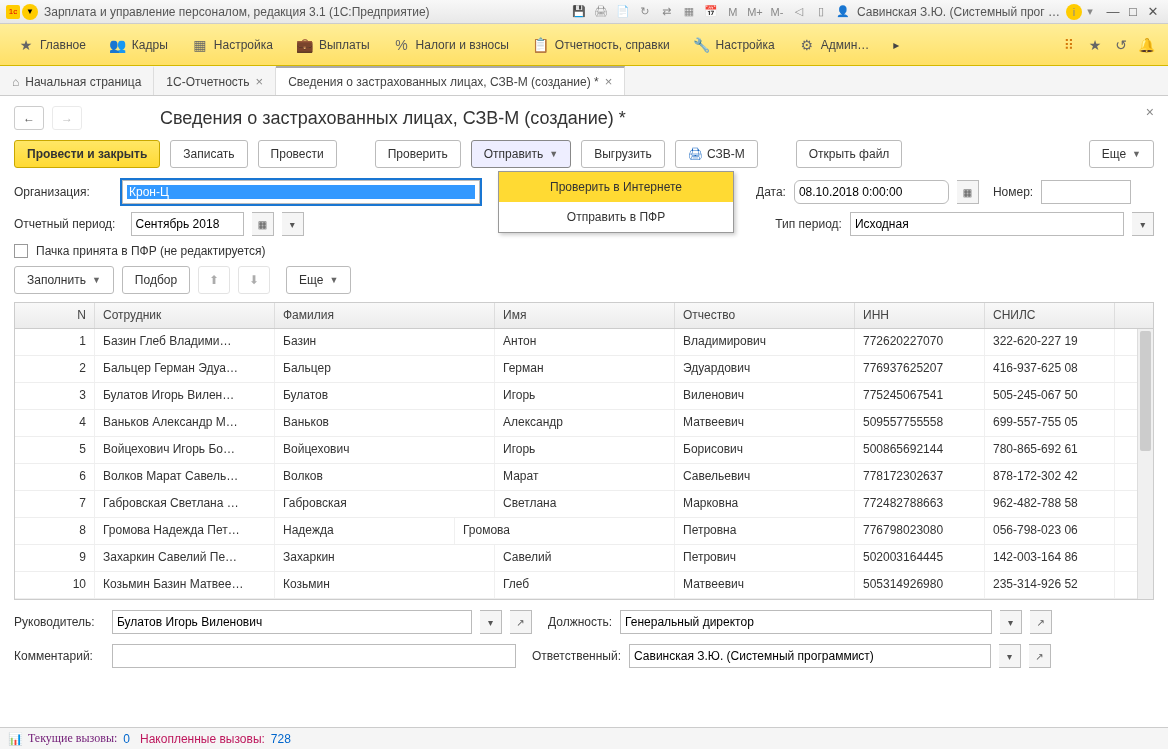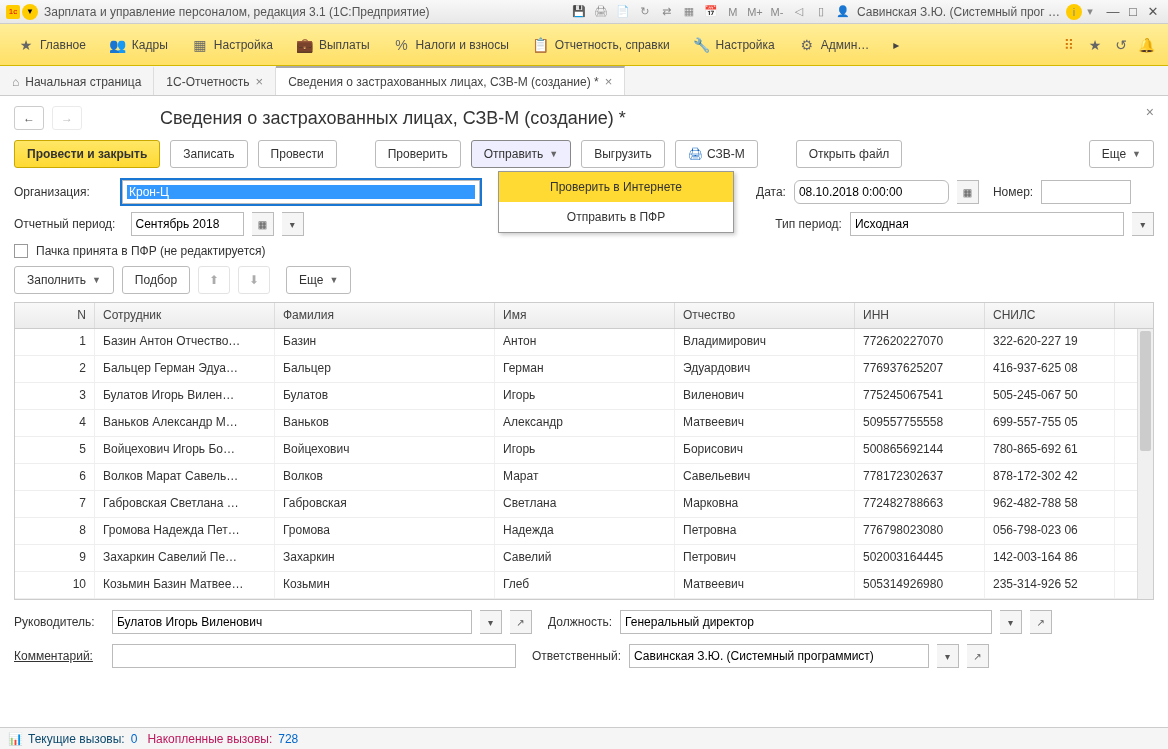--- a/index.html
+++ b/index.html
@@ -269,21 +269,21 @@
       <div class="th c-emp">Сотрудник</div>
       <div class="th c-fam">Фамилия</div>
       <div class="th c-name">Имя</div>
       <div class="th c-pat">Отчество</div>
       <div class="th c-inn">ИНН</div>
       <div class="th c-snils">СНИЛС</div>
     </div>
     <div class="tbody" id="tbody">
         <div class="tr">
           <div class="td c-n">1</div>
-          <div class="td c-emp">Базин Антон Отчество…</div>
+          <div class="td c-emp">Базин Глеб Владими…</div>
           <div class="td c-fam">Базин</div>
           <div class="td c-name">Антон</div>
           <div class="td c-pat">Владимирович</div>
           <div class="td c-inn">772620227070</div>
           <div class="td c-snils">322-620-227 19</div>
         </div>
         <div class="tr">
           <div class="td c-n">2</div>
           <div class="td c-emp">Бальцер Герман Эдуа…</div>
           <div class="td c-fam">Бальцер</div>
@@ -333,22 +333,22 @@
           <div class="td c-emp">Габровская Светлана …</div>
           <div class="td c-fam">Габровская</div>
           <div class="td c-name">Светлана</div>
           <div class="td c-pat">Марковна</div>
           <div class="td c-inn">772482788663</div>
           <div class="td c-snils">962-482-788 58</div>
         </div>
         <div class="tr">
           <div class="td c-n">8</div>
           <div class="td c-emp">Громова Надежда Пет…</div>
+          <div class="td c-name">Надежда</div>
           <div class="td c-fam">Громова</div>
-          <div class="td c-name">Надежда</div>
           <div class="td c-pat">Петровна</div>
           <div class="td c-inn">776798023080</div>
           <div class="td c-snils">056-798-023 06</div>
         </div>
         <div class="tr">
           <div class="td c-n">9</div>
           <div class="td c-emp">Захаркин Савелий Пе…</div>
           <div class="td c-fam">Захаркин</div>
           <div class="td c-name">Савелий</div>
           <div class="td c-pat">Петрович</div>
@@ -379,32 +379,32 @@
     <button class="ibtn">↗</button>
     <span class="flabel" style="margin-left:8px;">Должность:</span>
     <div class="finput" style="width:372px;">
       <span class="val">Генеральный директор</span>
     </div>
     <button class="ibtn">▾</button>
     <button class="ibtn">↗</button>
   </div>
 
   <div class="footrow">
-    <span class="flabel" style="width:90px;text-decoration:underline;">Комментарий:</span>
+    <span class="flabel" style="width:90px;">Комментарий:</span>
     <div class="finput" style="width:404px;">
       <span class="val"></span>
     </div>
     <span class="flabel" style="margin-left:8px;">Ответственный:</span>
-    <div class="finput" style="width:300px;justify-content:center;">
+    <div class="finput" style="width:362px;justify-content:center;">
       <span class="val">Савинская З.Ю. (Системный программист)</span>
     </div>
     <button class="ibtn">▾</button>
     <button class="ibtn">↗</button>
   </div>
 </div>
 
 <div class="statusbar">
   <span class="sicon">📊</span>
-  <span style="color:#0c4a6e;">Текущие вызовы:</span>
+  <span style="color:#701a75;font-family:Liberation Serif, serif;">Текущие вызовы:</span>
   <span style="color:#0066cc;">0</span>
   <span style="color:#be185d;margin-left:4px;">Накопленные вызовы:</span>
   <span style="color:#0066cc;">728</span>
 </div>
 
 </body></html>

